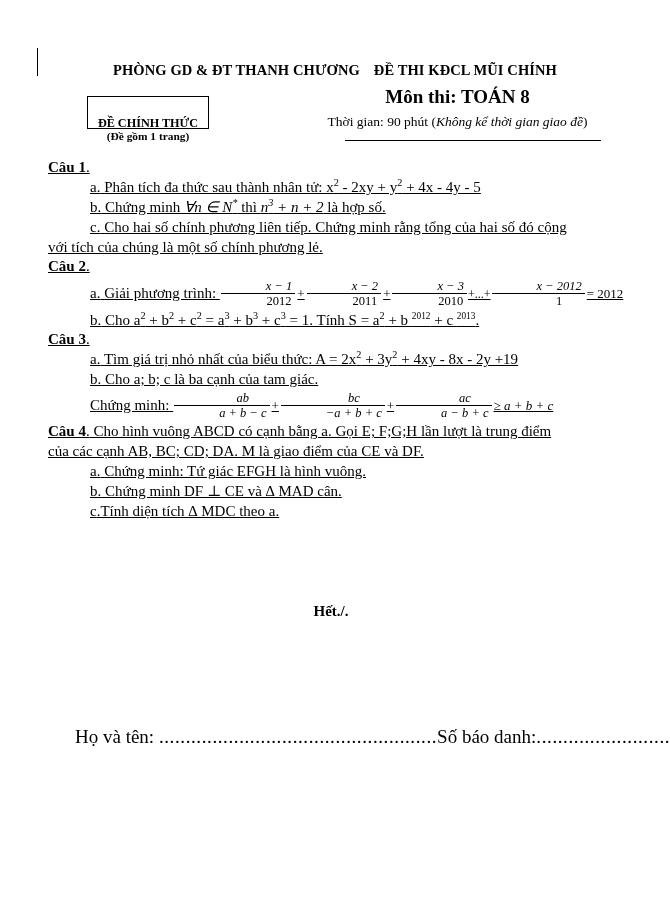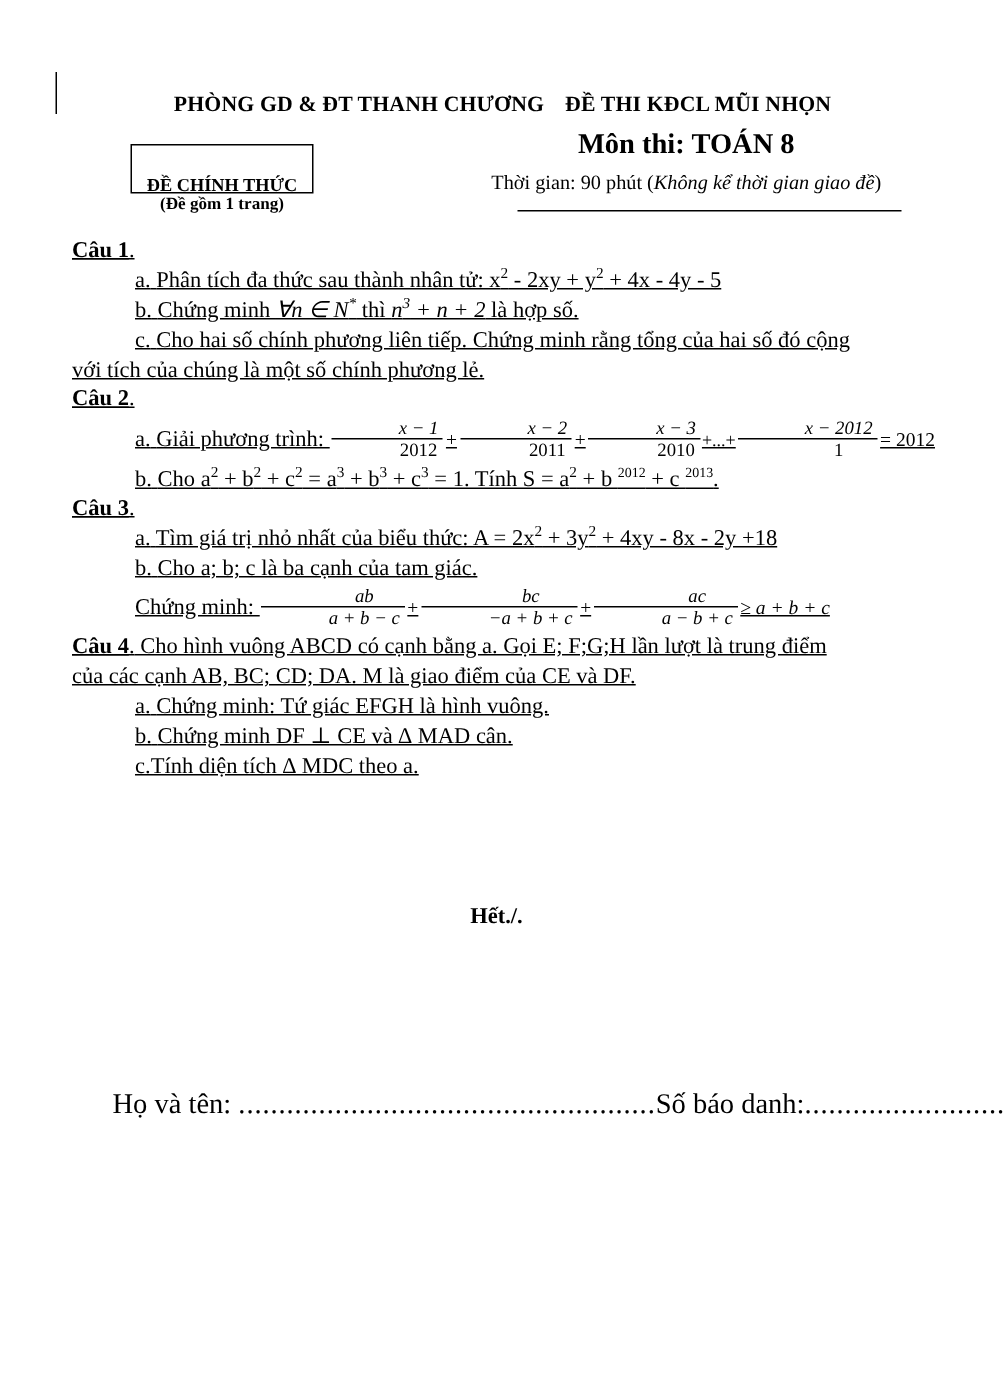--- a/index.html
+++ b/index.html
@@ -203,21 +203,21 @@
 </style>
 </head>
 <body>
 
 <div class="page">
 
   <div class="margin-tick"></div>
 
   <div class="header">
     <div class="hdr-title-row">
-      <span class="hdr-left-title">PHÒNG GD &amp; ĐT THANH CHƯƠNG</span><span>ĐỀ THI KĐCL MŨI NHỌN</span>
+      <span class="hdr-left-title">PHÒNG GD &amp; ĐT THANH CHƯƠNG</span><span>ĐỀ THI KĐCL MŨI CHÍNH</span>
     </div>
 
     <div class="hdr-right">
       <div class="hdr-subject">Môn thi: TOÁN 8</div>
       <div class="hdr-time"><span>Thời gian: 90 phút (</span><span class="ital">Không kể thời gian giao đề</span><span>)</span></div>
     </div>
   </div>
 
   <div class="hdr-rule"></div>
 
@@ -238,21 +238,21 @@
     <div class="item-cont">với tích của chúng là một số chính phương lẻ.</div>
 
     <div class="q-head"><span class="q-label">Câu 2</span><span>.</span></div>
 
     <div class="eqline"><span>a.</span> <span>Giải phương trình: </span><span class="mathline"><span class="frac"><span class="num">x − 1</span><span class="den">2012</span></span><span class="op">+</span><span class="frac"><span class="num">x − 2</span><span class="den">2011</span></span><span class="op">+</span><span class="frac"><span class="num">x − 3</span><span class="den">2010</span></span><span class="ell">+...+</span><span class="frac"><span class="num">x − 2012</span><span class="den">1</span></span><span class="op">= 2012</span></span></div>
 
     <div class="item"><span>b.</span> <span>Cho a</span><sup>2</sup><span> + b</span><sup>2</sup><span> + c</span><sup>2</sup><span> = a</span><sup>3</sup><span> + b</span><sup>3</sup><span> + c</span><sup>3</sup><span> = 1. Tính S = a</span><sup>2</sup><span> + b </span><sup class="supsm">2012</sup><span> + c </span><sup class="supsm">2013</sup><span>.</span></div>
 
     <div class="q-head"><span class="q-label">Câu 3</span><span>.</span></div>
 
-    <div class="item"><span>a.</span> <span>Tìm giá trị nhỏ nhất của biểu thức: A = 2x</span><sup>2</sup><span> + 3y</span><sup>2</sup><span> + 4xy - 8x - 2y +18</span></div>
+    <div class="item"><span>a.</span> <span>Tìm giá trị nhỏ nhất của biểu thức: A = 2x</span><sup>2</sup><span> + 3y</span><sup>2</sup><span> + 4xy - 8x - 2y +19</span></div>
 
     <div class="item"><span>b.</span> <span>Cho a; b; c là ba cạnh của tam giác.</span></div>
 
     <div class="proofline"><span>Chứng minh: </span><span class="mathline"><span class="frac"><span class="num">ab</span><span class="den mi">a + b − c</span></span><span class="op">+</span><span class="frac"><span class="num">bc</span><span class="den mi">−a + b + c</span></span><span class="op">+</span><span class="frac"><span class="num">ac</span><span class="den mi">a − b + c</span></span><span class="op mi">≥ a + b + c</span></span></div>
 
     <div class="item-cont"><span class="q-label">Câu 4</span><span>.</span><span> Cho hình vuông ABCD có cạnh bằng a. Gọi E; F;G;H lần lượt là trung điểm</span></div>
     <div class="item-cont">của các cạnh AB, BC; CD; DA. M là giao điểm của CE và DF.</div>
 
     <div class="item"><span>a.</span> <span>Chứng minh: Tứ giác EFGH là hình vuông.</span></div>
     <div class="item"><span>b.</span> <span>Chứng minh DF ⊥ CE và ∆ MAD cân.</span></div>

